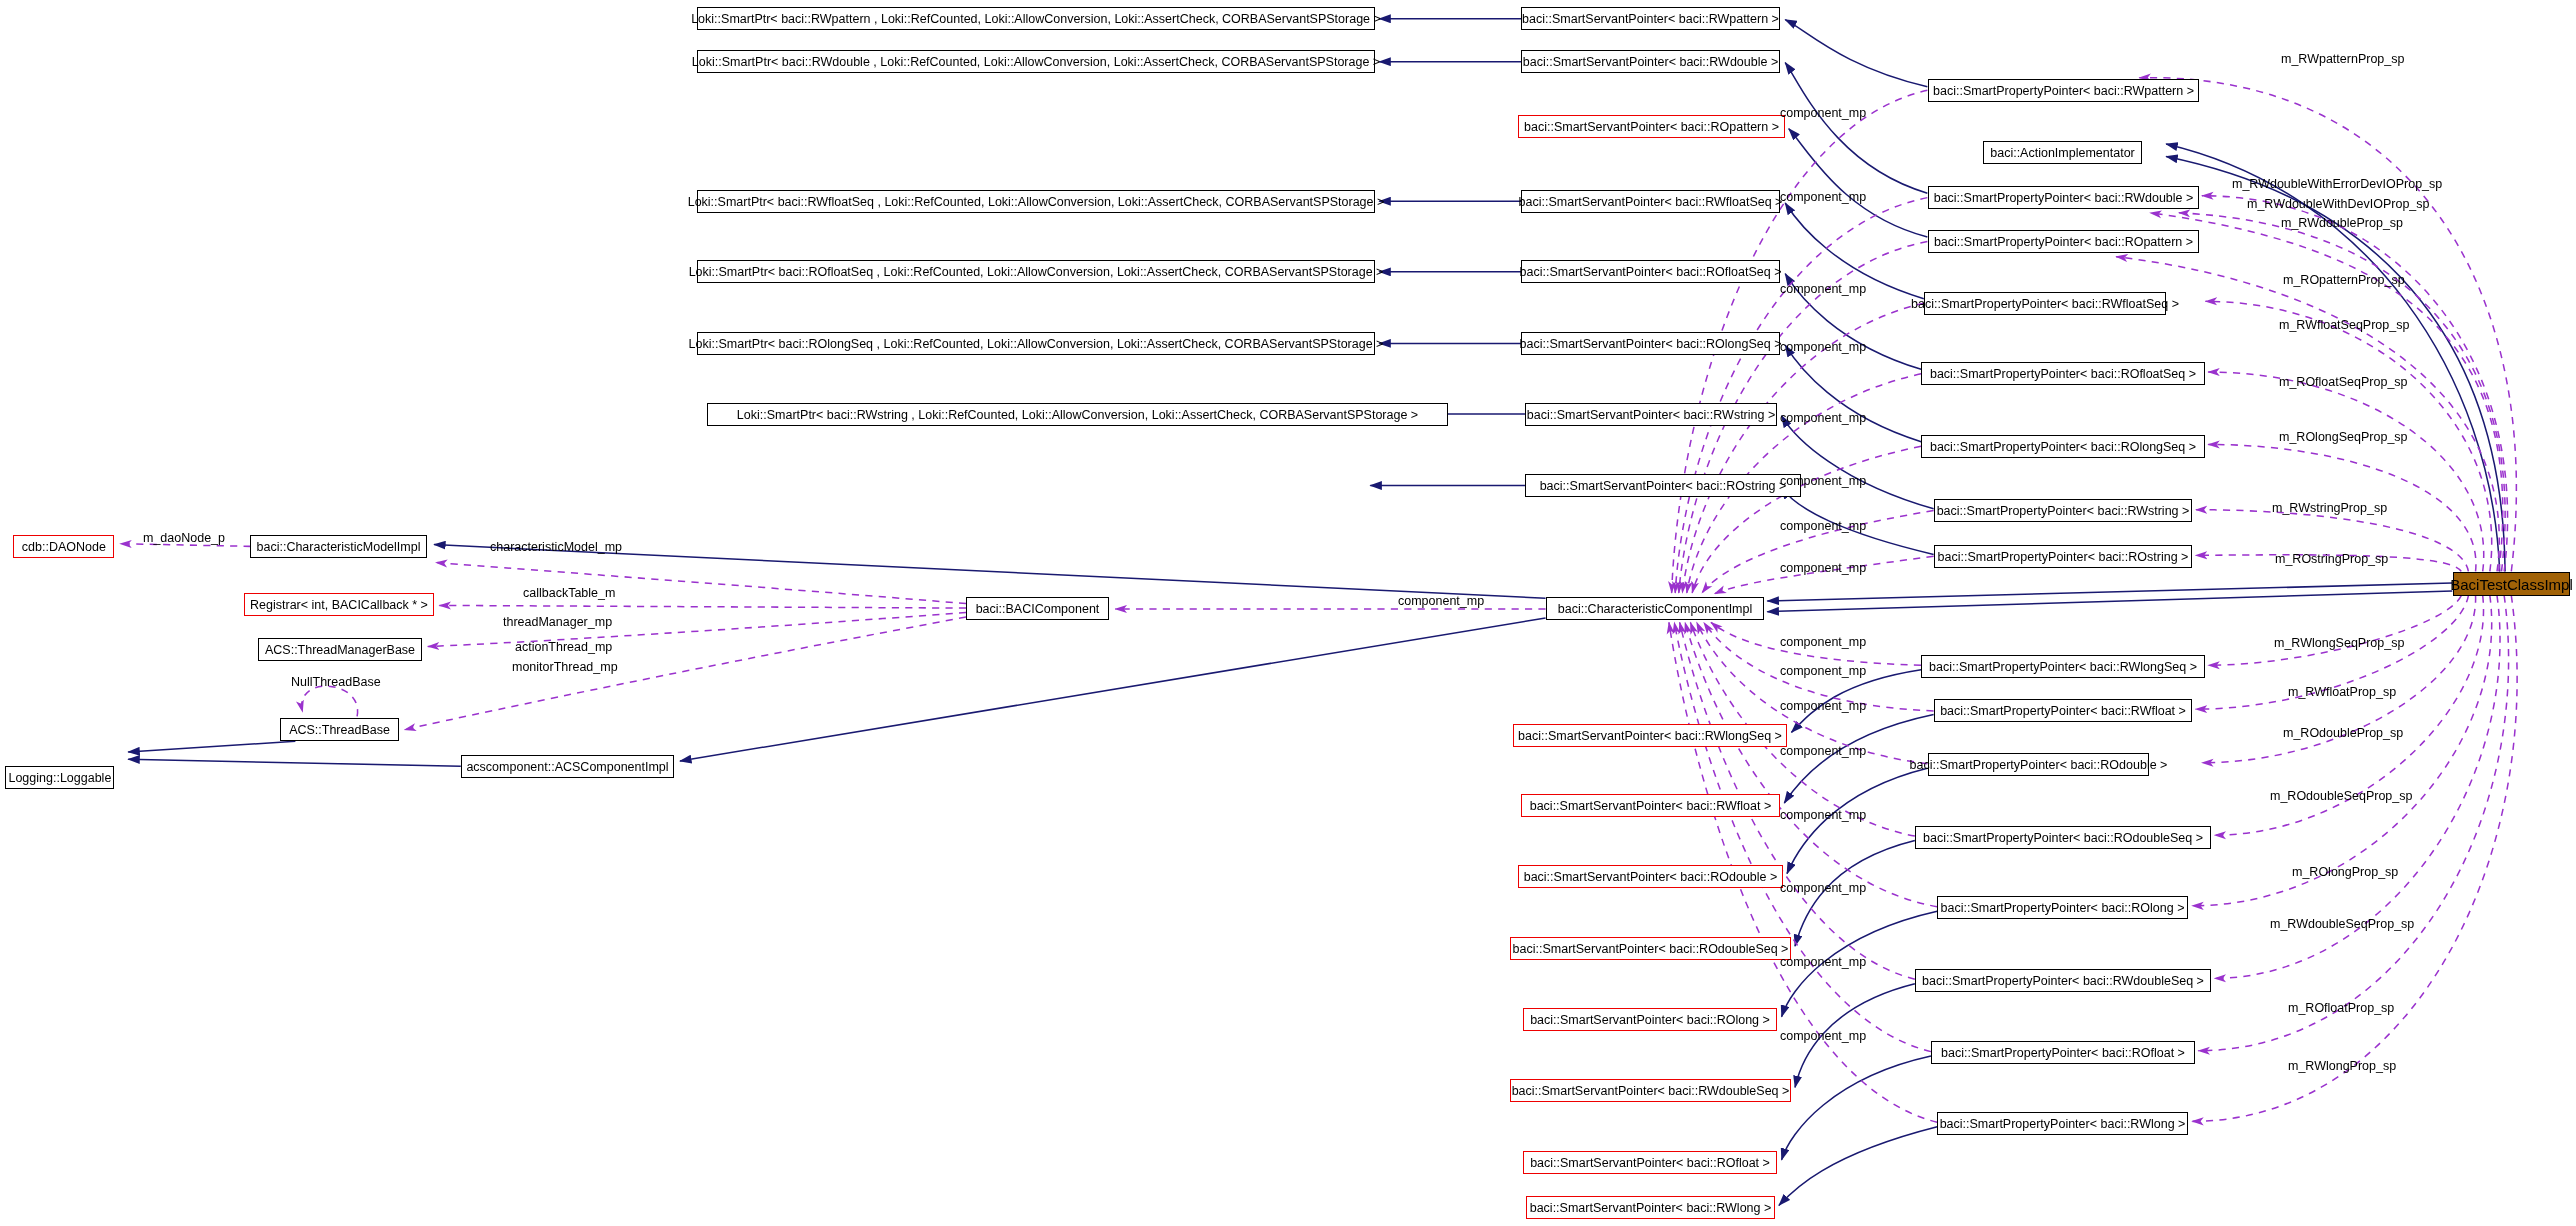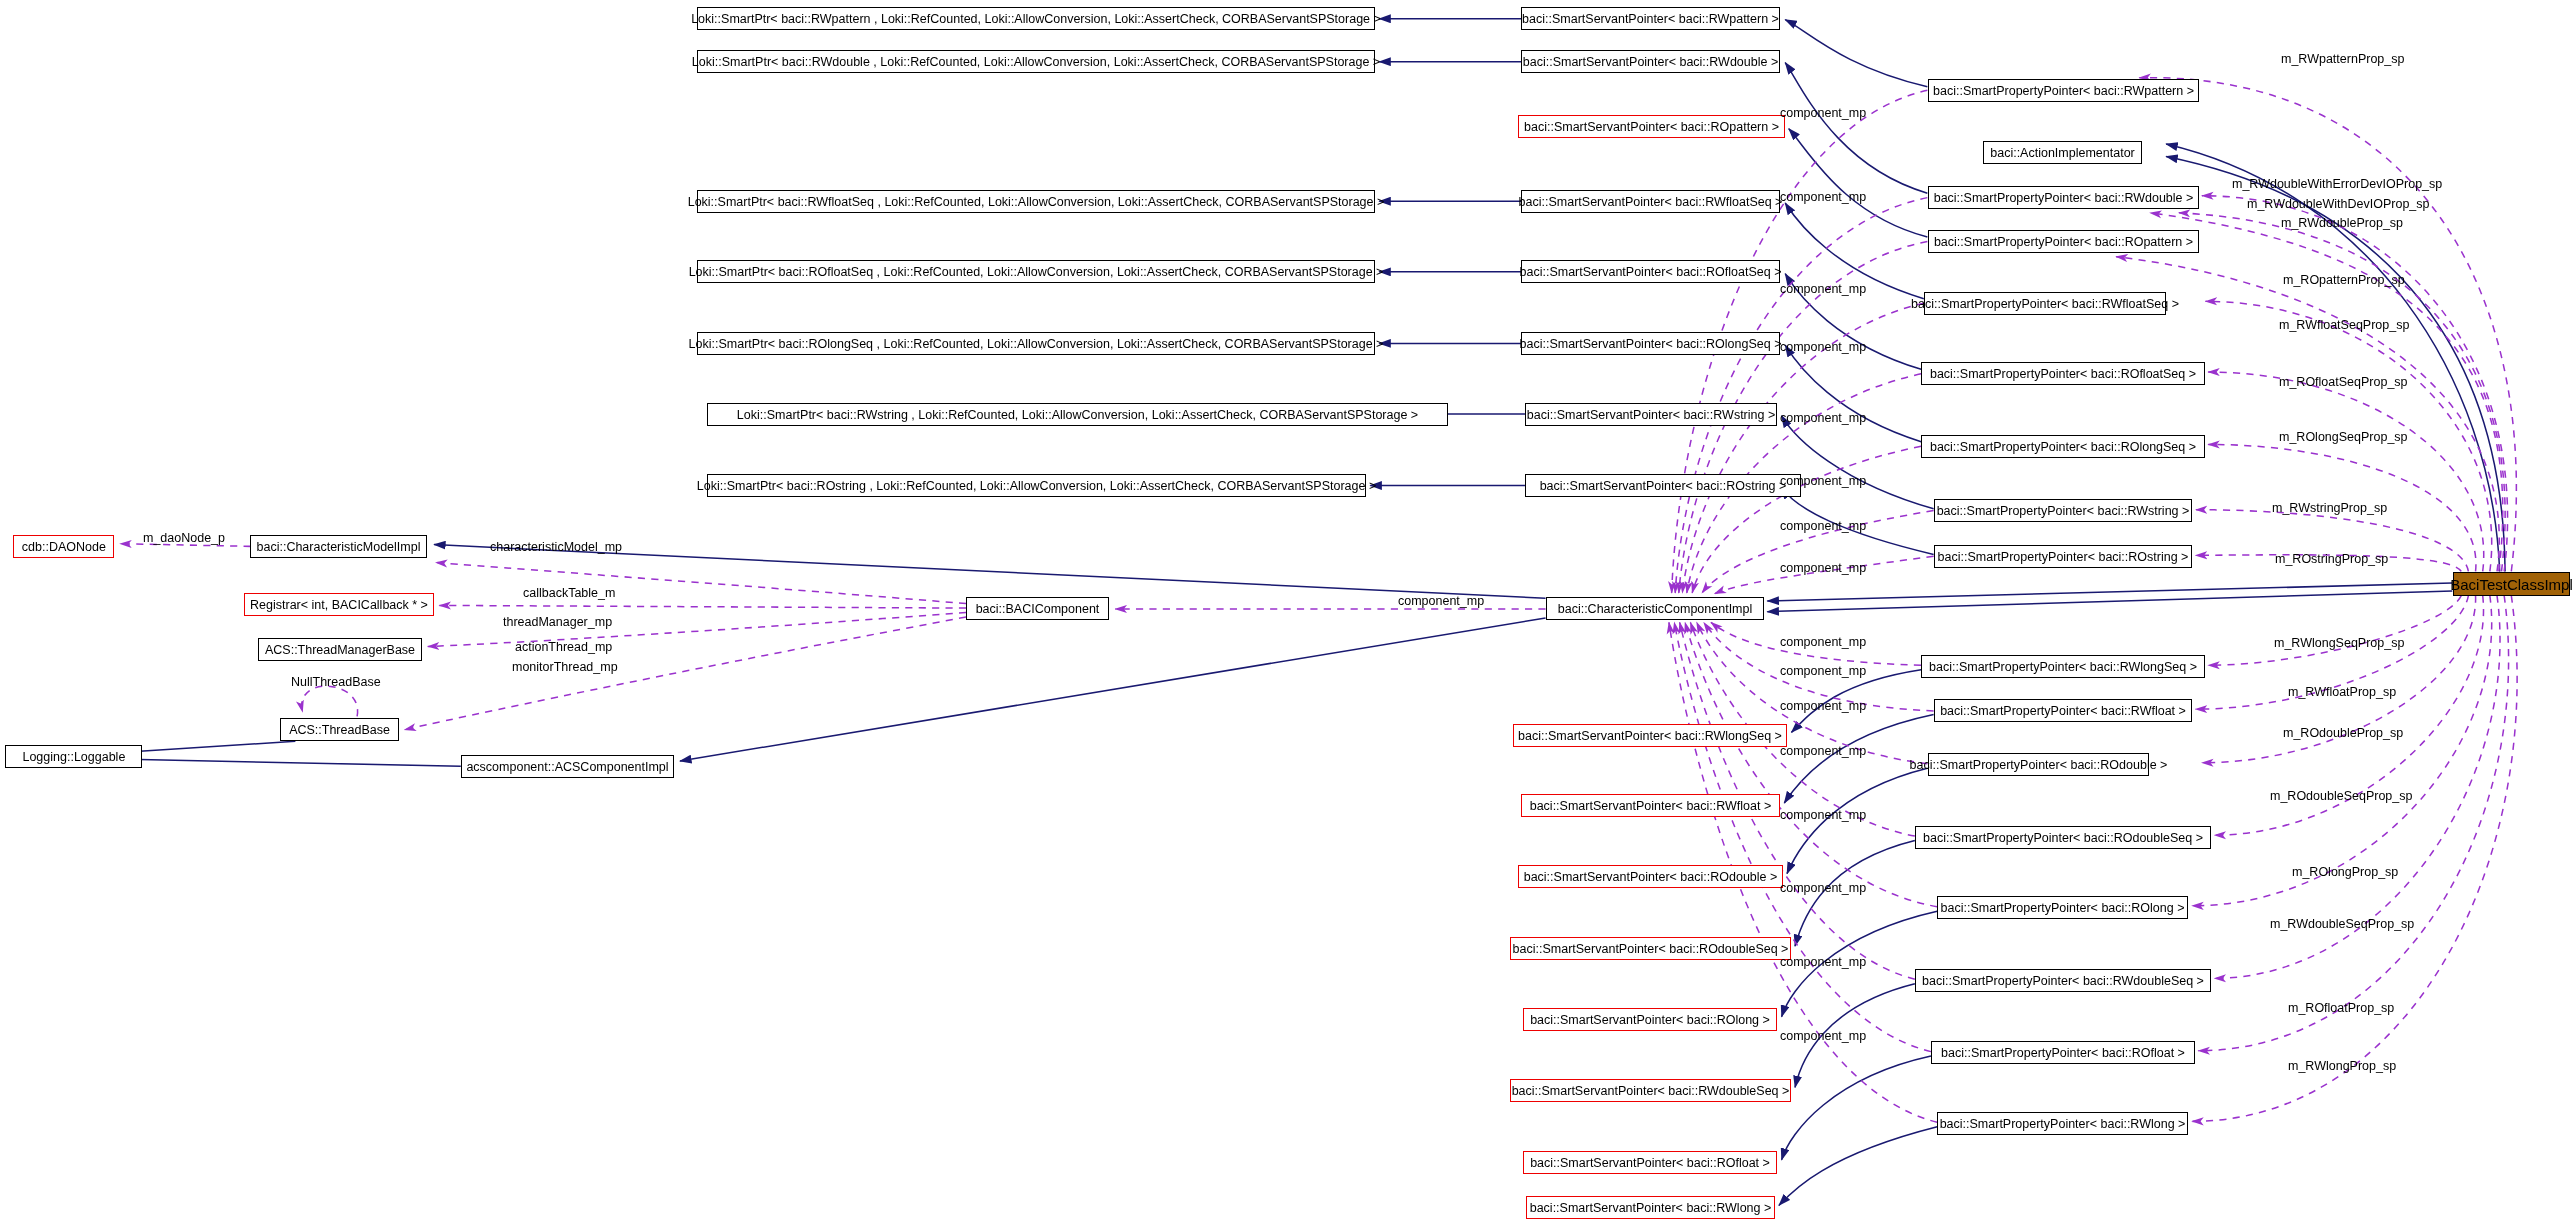--- a/index.html
+++ b/index.html
@@ -108,21 +108,20 @@
     <path class="dash" marker-end="url(#ap)" d="M 2808,666 C 2848,950 2700,1254 2451,1254"></path>
   </g>
 </svg>
 
 <div class="node" style="left:697px;top:7.2px;width:678px">Loki::SmartPtr&lt; baci::RWpattern , Loki::RefCounted, Loki::AllowConversion, Loki::AssertCheck, CORBAServantSPStorage &gt;</div>
 <div class="node" style="left:697px;top:50px;width:678px">Loki::SmartPtr&lt; baci::RWdouble , Loki::RefCounted, Loki::AllowConversion, Loki::AssertCheck, CORBAServantSPStorage &gt;</div>
 <div class="node" style="left:697px;top:190px;width:678px">Loki::SmartPtr&lt; baci::RWfloatSeq , Loki::RefCounted, Loki::AllowConversion, Loki::AssertCheck, CORBAServantSPStorage &gt;</div>
 <div class="node" style="left:697px;top:260px;width:678px">Loki::SmartPtr&lt; baci::ROfloatSeq , Loki::RefCounted, Loki::AllowConversion, Loki::AssertCheck, CORBAServantSPStorage &gt;</div>
 <div class="node" style="left:697px;top:332px;width:678px">Loki::SmartPtr&lt; baci::ROlongSeq , Loki::RefCounted, Loki::AllowConversion, Loki::AssertCheck, CORBAServantSPStorage &gt;</div>
 <div class="node" style="left:707px;top:403px;width:741px">Loki::SmartPtr&lt; baci::RWstring , Loki::RefCounted, Loki::AllowConversion, Loki::AssertCheck, CORBAServantSPStorage &gt;</div>
-<div class="node" style="left:707px;top:474px;width:659px">Loki::SmartPtr&lt; baci::ROstring , Loki::RefCounted, Loki::AllowConversion, Loki::AssertCheck, CORBAServantSPStorage &gt;</div>
 
 <div class="node" style="left:1521px;top:7.2px;width:259px">baci::SmartServantPointer&lt; baci::RWpattern &gt;</div>
 <div class="node" style="left:1521px;top:50px;width:259px">baci::SmartServantPointer&lt; baci::RWdouble &gt;</div>
 <div class="node red" style="left:1518px;top:115px;width:267px">baci::SmartServantPointer&lt; baci::ROpattern &gt;</div>
 <div class="node" style="left:1521px;top:190px;width:259px">baci::SmartServantPointer&lt; baci::RWfloatSeq &gt;</div>
 <div class="node" style="left:1521px;top:260px;width:259px">baci::SmartServantPointer&lt; baci::ROfloatSeq &gt;</div>
 <div class="node" style="left:1521px;top:332px;width:259px">baci::SmartServantPointer&lt; baci::ROlongSeq &gt;</div>
 <div class="node" style="left:1525px;top:403px;width:252px">baci::SmartServantPointer&lt; baci::RWstring &gt;</div>
 <div class="node" style="left:1525px;top:474px;width:276px">baci::SmartServantPointer&lt; baci::ROstring &gt;</div>
 <div class="node red" style="left:1513px;top:724px;width:274px">baci::SmartServantPointer&lt; baci::RWlongSeq &gt;</div>
@@ -152,21 +151,21 @@
 <div class="node" style="left:1931px;top:1041px;width:264px">baci::SmartPropertyPointer&lt; baci::ROfloat &gt;</div>
 <div class="node" style="left:1937px;top:1112px;width:251px">baci::SmartPropertyPointer&lt; baci::RWlong &gt;</div>
 
 <div class="node focus" style="left:2453px;top:572px;width:117px">BaciTestClassImpl</div>
 
 <div class="node red" style="left:13.4px;top:535px;width:101px">cdb::DAONode</div>
 <div class="node" style="left:250px;top:535px;width:177px">baci::CharacteristicModelImpl</div>
 <div class="node red" style="left:244px;top:593px;width:190px">Registrar&lt; int, BACICallback * &gt;</div>
 <div class="node" style="left:258px;top:638px;width:164px">ACS::ThreadManagerBase</div>
 <div class="node" style="left:280px;top:718px;width:119px">ACS::ThreadBase</div>
-<div class="node" style="left:5.4px;top:745px;width:137px">Logging::Loggable</div>
+<div class="node" style="left:5.4px;top:766px;width:109px">Logging::Loggable</div>
 <div class="node" style="left:461px;top:755px;width:213px">acscomponent::ACSComponentImpl</div>
 <div class="node" style="left:966px;top:597px;width:143px">baci::BACIComponent</div>
 <div class="node" style="left:1546px;top:597px;width:218px">baci::CharacteristicComponentImpl</div>
 
 <div class="elabel" style="left:143px;top:531px">m_daoNode_p</div>
 <div class="elabel" style="left:490px;top:540px">characteristicModel_mp</div>
 <div class="elabel" style="left:523px;top:586px">callbackTable_m</div>
 <div class="elabel" style="left:503px;top:615px">threadManager_mp</div>
 <div class="elabel" style="left:515px;top:640px">actionThread_mp</div>
 <div class="elabel" style="left:512px;top:660px">monitorThread_mp</div>

